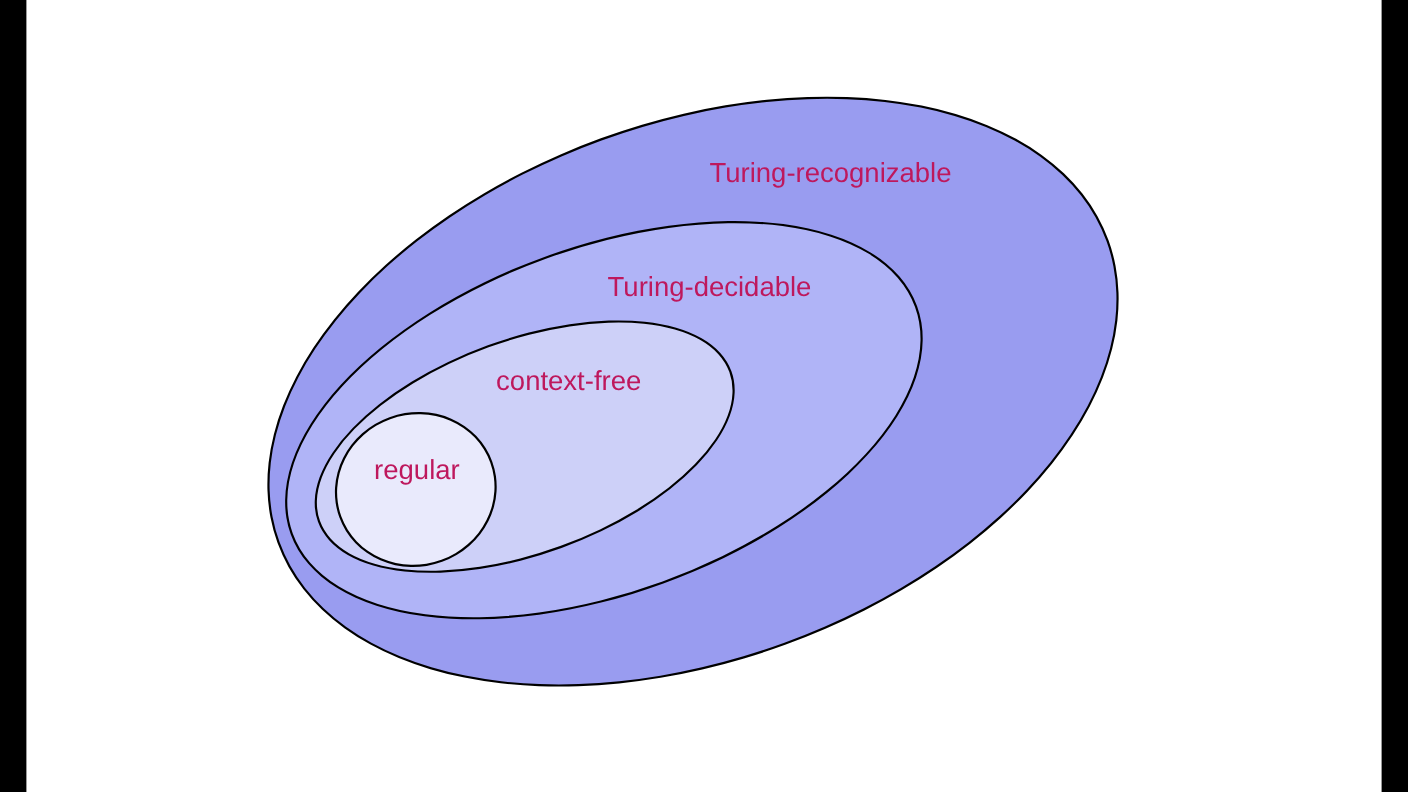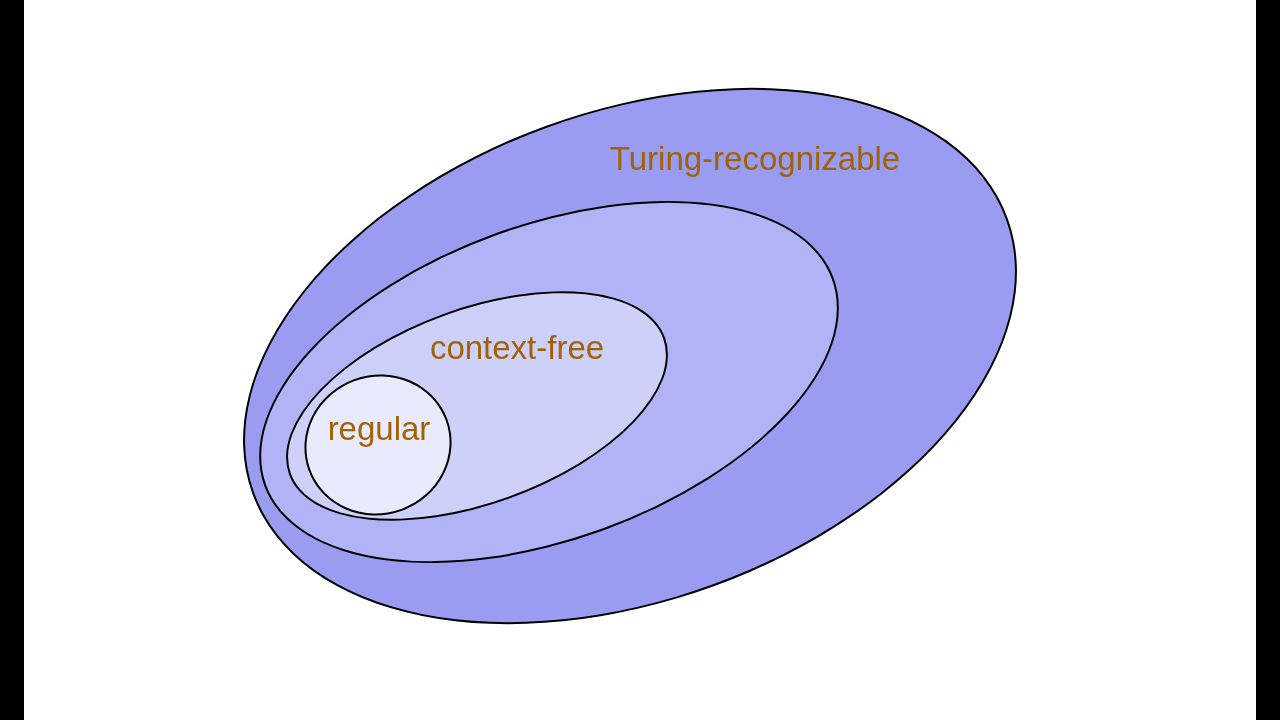--- a/index.html
+++ b/index.html
@@ -26,37 +26,38 @@
     position: absolute;
     border-style: solid;
     border-width: 2px;
     border-radius: 50%;
     box-sizing: border-box;
   }
   .set-label {
     position: absolute;
     transform: translate(-50%, -50%);
     white-space: nowrap;
-    font-size: 33px;
+    font-size: 25px;
     font-weight: 400;
-    color: #a16207;
+    color: #be185d;
     letter-spacing: 0px;
     line-height: 1;
   }
 </style>
 </head>
 <body>
 
 <div class="stage">
 
   <div class="pillarbox left" style="width: 24px; background: rgb(0, 0, 0);"></div>
   <div class="pillarbox right" style="width: 24px; background: rgb(0, 0, 0);"></div>
 
   <div class="set-ellipse" style="left: 228px; top: 111px; width: 804px; height: 490px; background: rgb(153, 156, 240); border-color: rgb(0, 0, 0); transform: rotate(-20deg);"></div>
   <div class="set-ellipse" style="left: 246px; top: 224px; width: 606px; height: 316px; background: rgb(176, 180, 247); border-color: rgb(0, 0, 0); transform: rotate(-20deg);"></div>
   <div class="set-ellipse" style="left: 277px; top: 308px; width: 400px; height: 196px; background: rgb(205, 208, 248); border-color: rgb(0, 0, 0); transform: rotate(-20deg);"></div>
   <div class="set-ellipse" style="left: 304px; top: 375px; width: 148px; height: 140px; background: rgb(233, 234, 252); border-color: rgb(0, 0, 0); transform: rotate(-20deg);"></div>
 
   <div class="set-label" style="left: 755px; top: 158px;">Turing-recognizable</div>
+  <div class="set-label" style="left: 645px; top: 262px;">Turing-decidable</div>
   <div class="set-label" style="left: 517px; top: 347px; text-align: right;">context-free</div>
   <div class="set-label" style="left: 379px; top: 428px;">regular</div>
 
 </div>
 
 </body></html>

